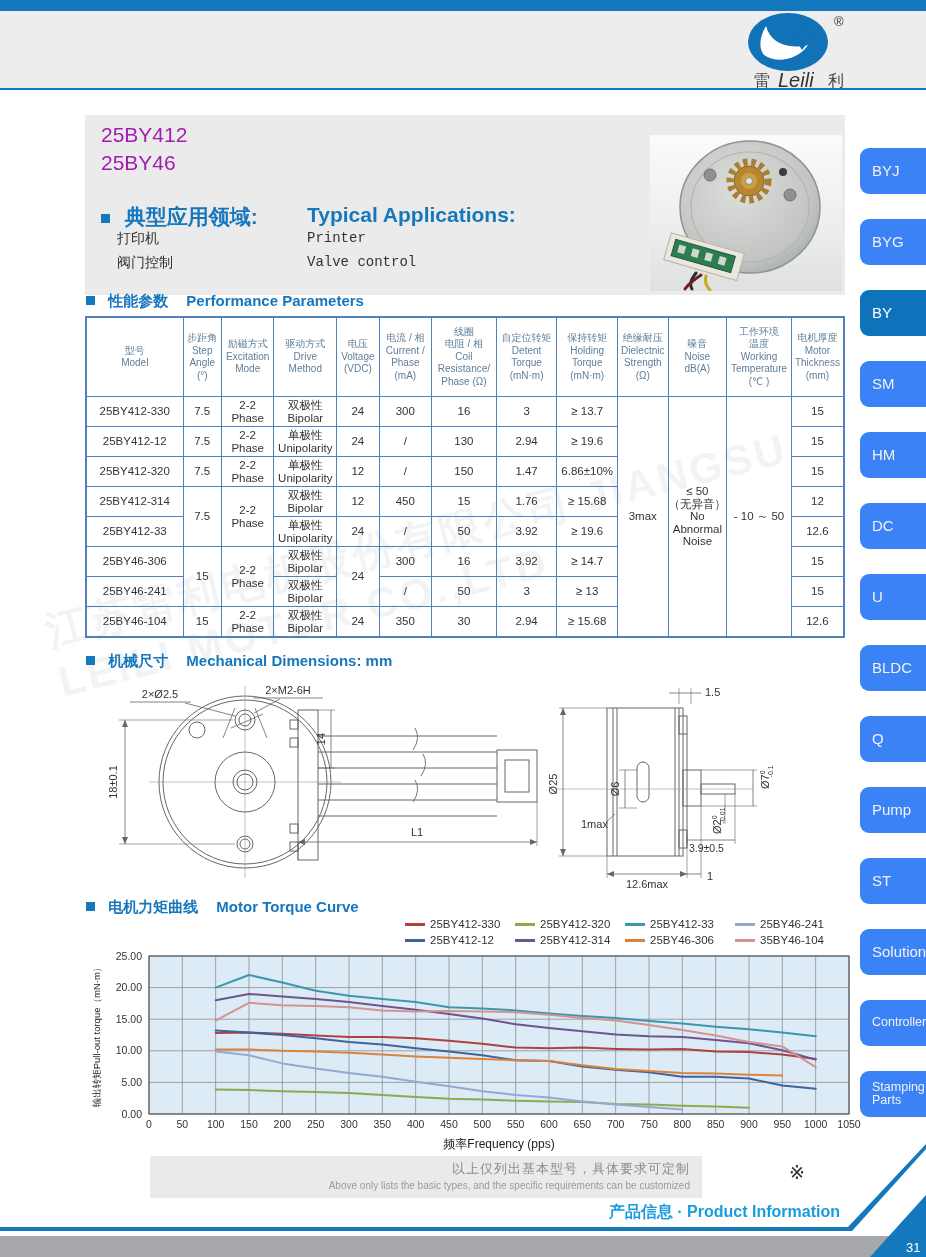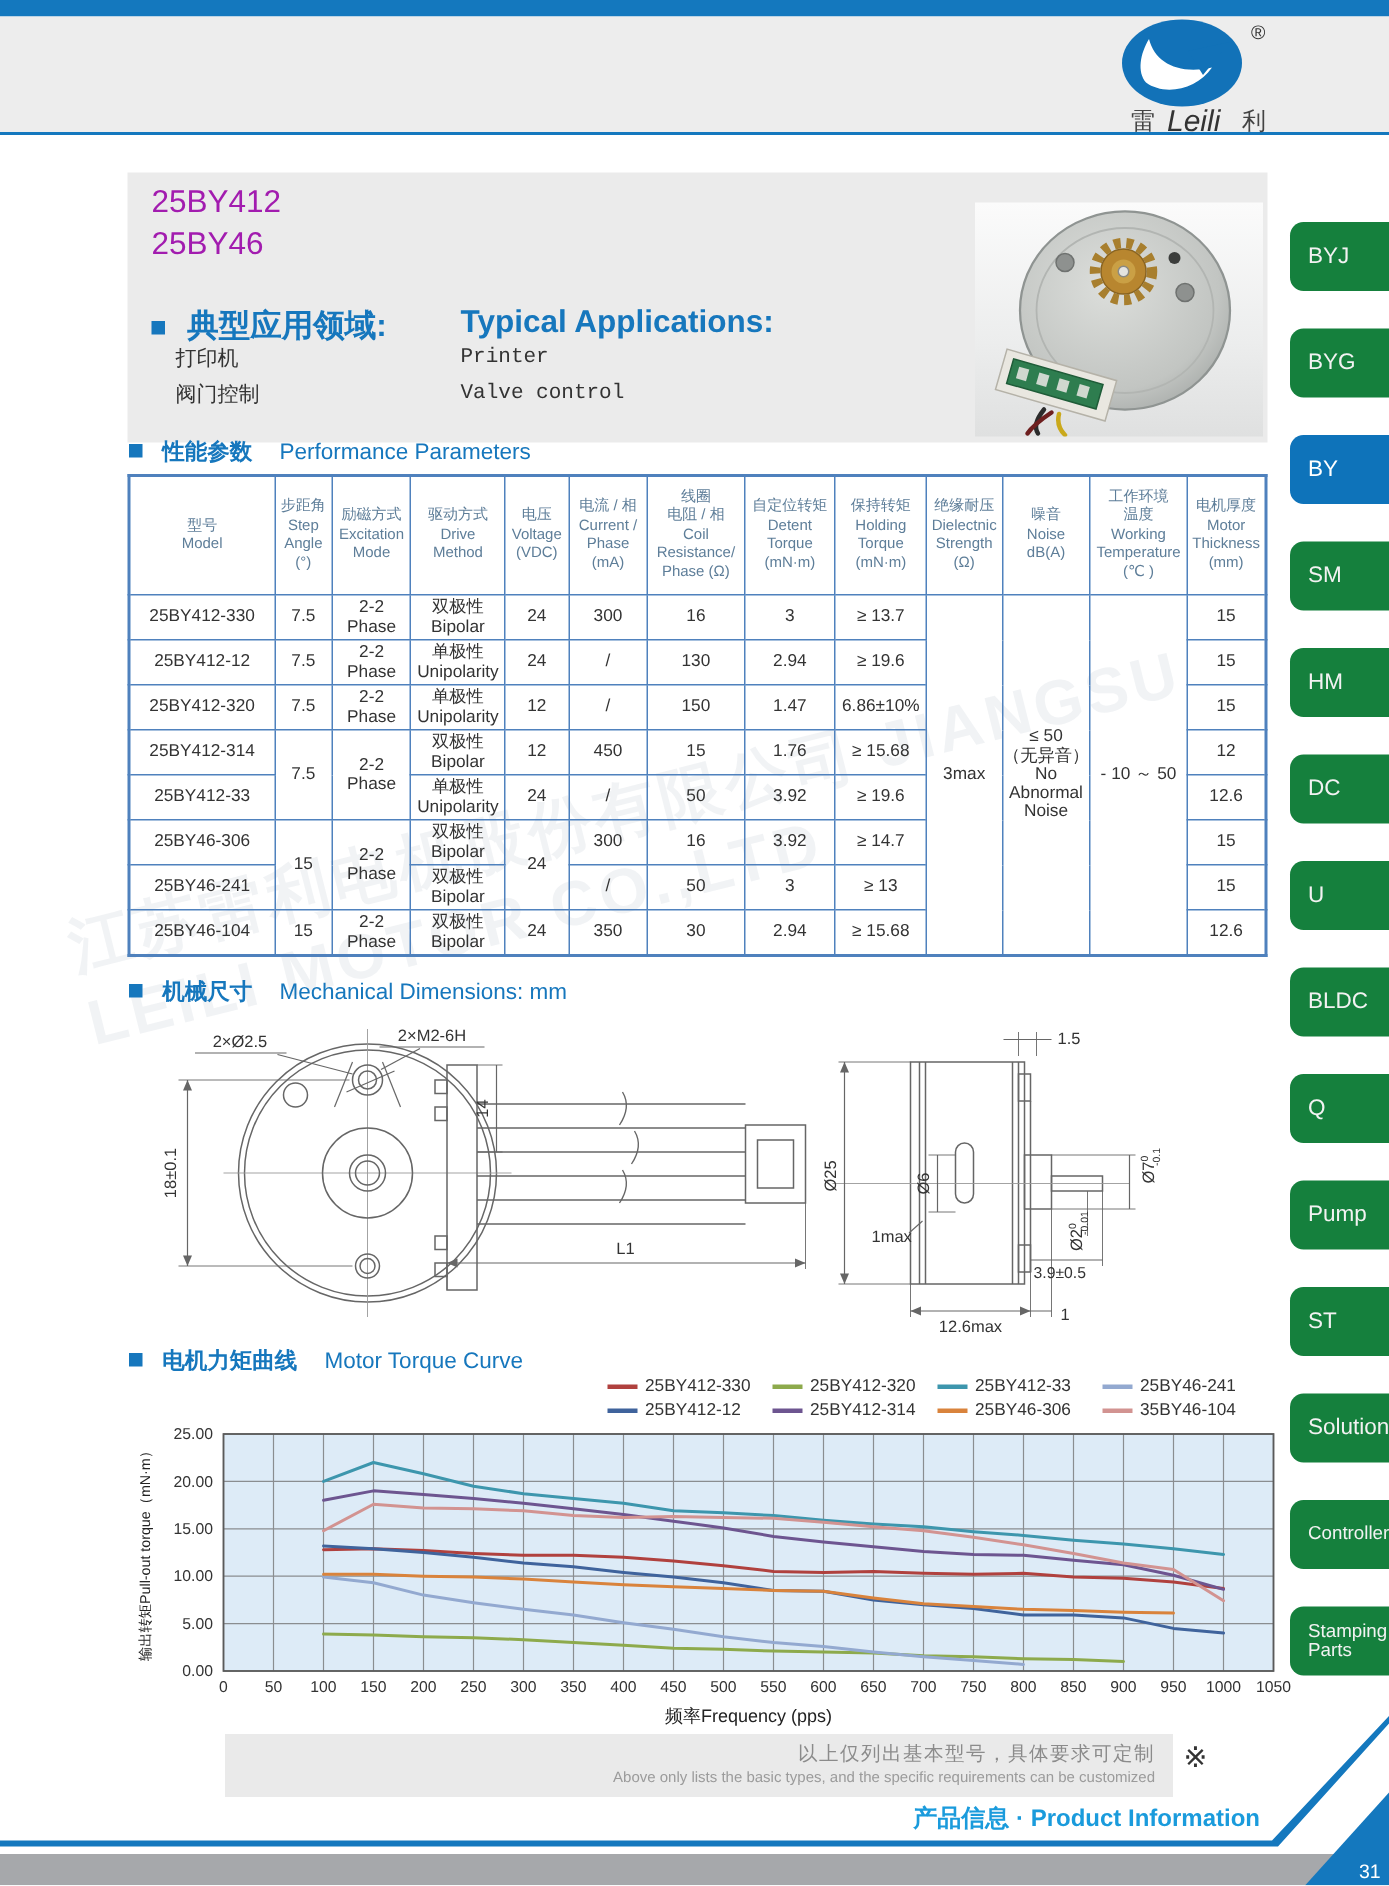--- a/index.html
+++ b/index.html
@@ -15,50 +15,50 @@
   .models{position:absolute;left:16px;top:6px;font-size:21px;color:#a21caf;line-height:1.32;}
   .apps-head{position:absolute;left:16px;top:88px;font-size:21px;font-weight:bold;color:#1677bd;}
   .apps-head .en{position:absolute;left:206px;top:0;white-space:nowrap;}
   .app-row{position:absolute;left:32px;font-size:14px;color:#333;width:560px;font-family:Liberation Mono, monospace;}
   .app-row .en{position:absolute;left:190px;top:0;}
   .bullet{display:inline-block;width:9px;height:9px;background:#1677bd;margin-right:9px;vertical-align:1px;}
   .photo{position:absolute;right:3px;top:20px;width:192px;height:156px;
          background:linear-gradient(180deg,#fbfbfb 0%,#eceded 60%,#dfe0e0 100%);}
   
   .sec{position:absolute;left:86px;font-size:15px;font-weight:bold;color:#1677bd;white-space:nowrap;}
-  .sec .en{font-weight:normal;margin-left:14px;margin-top:10px;}
+  .sec .en{font-weight:bold;margin-left:14px;margin-top:10px;}
   
   .perf-table{position:absolute;left:85px;top:316px;width:760px;border-collapse:collapse;table-layout:fixed;
               background:transparent;}
   .perf-table th,.perf-table td{border:1px solid #4f81bd;text-align:center;vertical-align:middle;
               white-space:pre-line;padding:1px 0;}
   .perf-table th{font-size:10px;font-weight:normal;color:#5e7e99;height:76px;line-height:1.25;}
   .perf-table td{font-size:11.5px;color:#333;height:27px;line-height:1.1;}
   .perf-table{border:2px solid #4f81bd;}
   
   .watermark{position:absolute;left:40px;top:500px;width:860px;transform:rotate(-14deg);
              font-size:42px;font-weight:bold;color:rgba(120,140,160,0.10);letter-spacing:3px;pointer-events:none;}
   
   .drawing{position:absolute;left:85px;top:676px;width:760px;height:218px;}
   .legend{position:absolute;right:81px;top:918px;display:grid;grid-template-columns:repeat(4,110px);
           row-gap:4px;font-size:11.5px;color:#333;}
   .legend-item{display:flex;align-items:center;white-space:nowrap;}
   .legend-item .sw{display:inline-block;width:20px;height:3px;margin-right:5px;}
   .chart{position:absolute;left:85px;top:948px;width:778px;height:208px;}
   
-  .note{position:absolute;left:150px;top:1156px;width:632px;height:42px;background:#eaeaea;
+  .note{position:absolute;left:150px;top:1156px;width:552px;height:42px;background:#eaeaea;
         text-align:right;padding:4px 12px 0 0;box-sizing:border-box;}
   .note .cn{font-size:13px;color:#8b8b8b;letter-spacing:1px;}
   .note .en{font-size:10px;color:#9b9b9b;margin-top:2px;}
   .note-mark{position:absolute;left:789px;top:1161px;font-size:19px;color:#333;}
   .product-info{position:absolute;right:86px;top:1202px;font-size:16px;font-weight:bold;color:#1a9bdc;margin-left:21px;}
   .bottom-deco{position:absolute;left:0;top:1140px;width:926px;height:117px;}
   
   .sidebar{position:absolute;left:860px;top:148px;width:66px;display:flex;flex-direction:column;gap:25px;}
-  .side-tab{height:46px;border-radius:9px 0 0 9px;background:#15803d;color:#f2f2f2;
+  .side-tab{height:46px;border-radius:9px 0 0 9px;background:#3b82f6;color:#f2f2f2;
             display:flex;align-items:center;padding-left:12px;font-size:15px;box-sizing:border-box;
             line-height:1.05;cursor:pointer;}
   .side-tab.active{background:#0e73ba;color:#fff;}
   .side-tab.small{font-size:12.5px;}
   
   svg text{font-family:"Liberation Sans","DejaVu Sans",sans-serif;}
 </style>
 </head>
 <body>
 

